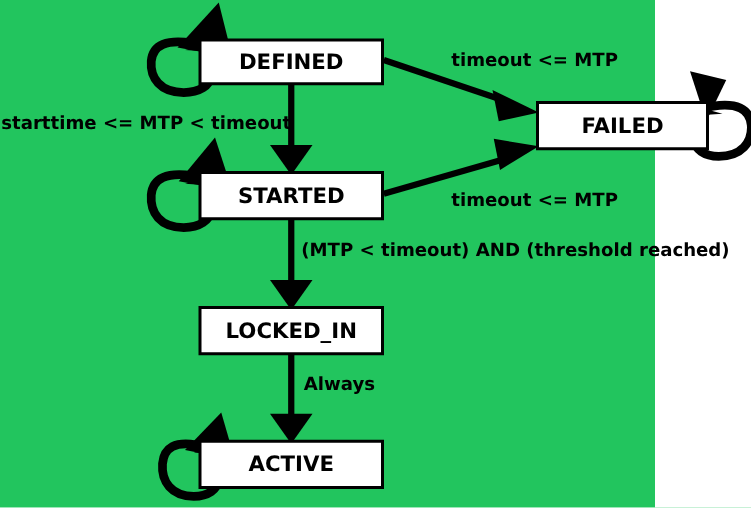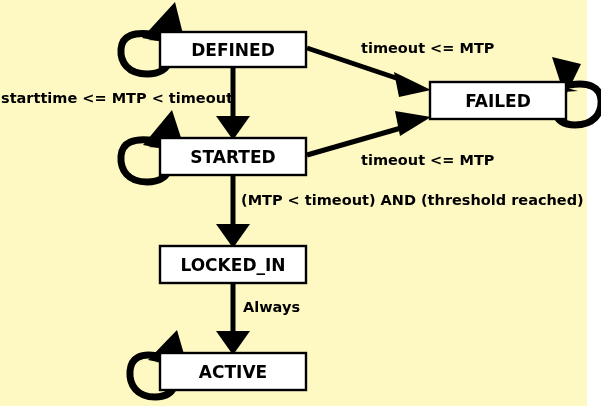--- a/index.html
+++ b/index.html
@@ -8,23 +8,23 @@
     background: #ffffff;
   }
   body {
     width: 601px;
     height: 406px;
     overflow: hidden;
     font-family: "DejaVu Sans", sans-serif;
   }
   #diagram-root {
     position: relative;
-    width: 587px;
+    width: 524px;
     height: 406px;
-    background: #fef9c3;
+    background: #22c55e;
   }
   svg#state-diagram {
     display: block;
     width: 601px;
     height: 406px;
   }
   .state-box-rect {
     fill: #ffffff;
     stroke: #000000;
     stroke-width: 2.4;

